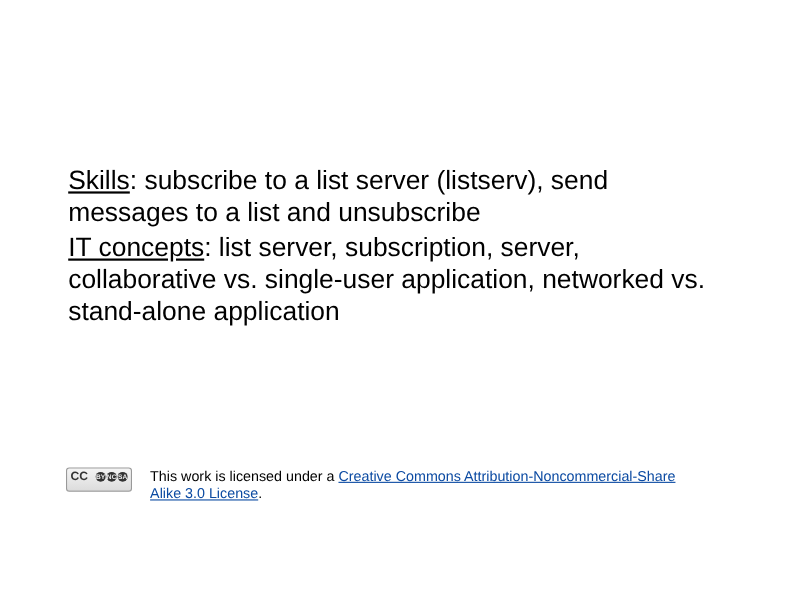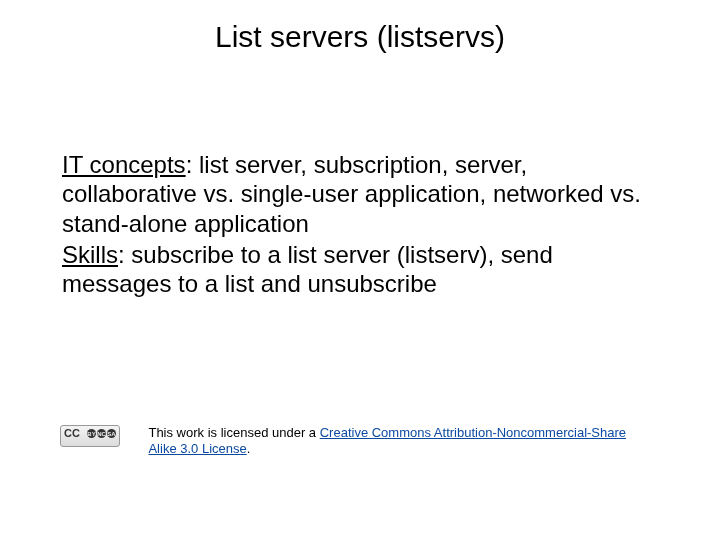--- a/index.html
+++ b/index.html
@@ -85,44 +85,43 @@
   }
   .cc-badge .ic span {
     color: #eee;
     font-size: 6px;
     line-height: 1;
     font-weight: bold;
   }
   .license-text {
     display: inline-block;
     vertical-align: top;
-    margin-left: 24px;
+    margin-left: 12px;
     width: 500px;
     font-size: 13px;
     line-height: 1.25;
     color: #000;
   }
   .license-text a {
     color: #0b4aa2;
     text-decoration: underline;
   }
 </style>
 </head>
 <body>
 
 <div class="slide">
 
-  <div class="title">List servers (listservs)</div>
 
   <div class="body">
     <p>
-      <span class="label">IT concepts</span><span>: list server, subscription, server, collaborative vs. single-user application, networked vs. stand-alone application</span>
+      <span class="label">Skills</span><span>: subscribe to a list server (listserv), send messages to a list and unsubscribe</span>
     </p>
     <p>
-      <span class="label">Skills</span><span>: subscribe to a list server (listserv), send messages to a list and unsubscribe</span>
+      <span class="label">IT concepts</span><span>: list server, subscription, server, collaborative vs. single-user application, networked vs. stand-alone application</span>
     </p>
   </div>
 
   <div class="footer">
     <span class="cc-badge">
       <span class="cc">CC</span>
       <span class="icons">
         <span class="ic">
             <span>BY</span>
           </span>

